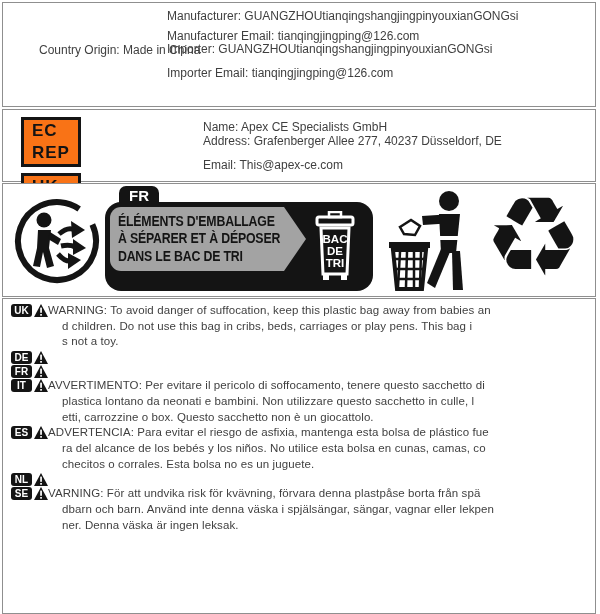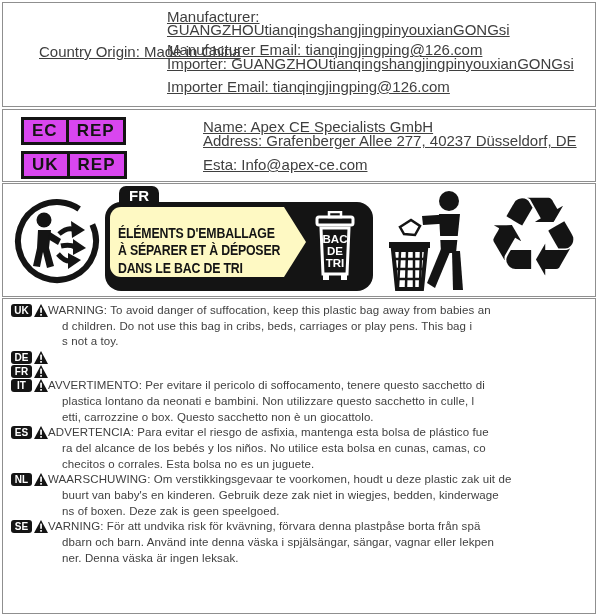--- a/index.html
+++ b/index.html
@@ -2,40 +2,40 @@
 <html><head>
 <meta charset="utf-8">
 <style>
   html,body{margin:0;padding:0;background:#fff;}
   body{width:600px;height:614px;overflow:hidden;font-family:"Liberation Sans",sans-serif;position:relative;}
   .sec{position:absolute;left:2px;width:594px;border:1px solid #8f8f8f;background:#fff;box-sizing:border-box;}
   #sec-manufacturer{top:2px;height:105px;}
   #sec-rep{top:109px;height:73px;}
   #sec-recycling{top:183px;height:114px;}
   #sec-warnings{top:298px;height:316px;overflow:hidden;}
-  .txt{color:#3f3f3f;font-size:15px;text-decoration:underline;}
+  .txt{color:#3f3f3f;font-size:12px;}
   
   .country-origin{position:absolute;left:36px;top:40px;}
   .mfg-col{position:absolute;left:164px;top:7px;line-height:13.2px;}
   .gap-sm{height:7px;}
   .gap-md{height:10px;}
   
   .rep-badges{position:absolute;left:18px;top:7px;}
-  .rep-box{display:flex;align-items:stretch;border:3px solid #141414;width:fit-content;margin-bottom:6px;background:#d946ef;}
+  .rep-box{display:flex;align-items:stretch;border:3px solid #141414;width:fit-content;margin-bottom:6px;background:#f97316;flex-direction:column;}
   .rep-cell{padding:1px 8px;font-weight:bold;font-size:17px;letter-spacing:1px;color:#141414;line-height:20px;}
   .rep-sep{width:3px;background:#141414;}
   .rep-info{position:absolute;left:164px;top:10px;line-height:14px;margin-left:36px;}
   
   .triman{position:absolute;left:10px;top:12px;}
   .banner{position:absolute;left:102px;top:2px;width:270px;height:110px;}
   .fr-tag{position:absolute;left:14px;top:0;z-index:1;background:#141414;color:#fff;font-weight:bold;
           font-size:15px;padding:2px 10px 12px 10px;border-radius:7px;line-height:16px;}
   .banner-body{position:absolute;left:0;top:16px;width:268px;height:89px;background:#141414;border-radius:16px;z-index:2;}
-  .banner-white{position:absolute;left:5px;top:5px;bottom:14px;width:196px;background:#fef9c3;
-                border-radius:11px 0 0 11px;display:flex;align-items:flex-end;
+  .banner-white{position:absolute;left:5px;top:5px;bottom:20px;width:196px;background:#a3a3a3;
+                border-radius:11px 0 0 11px;display:flex;align-items:center;
                 clip-path:polygon(0 0,calc(100% - 22px) 0,100% 50%,calc(100% - 22px) 100%,0 100%);}
   .banner-text{padding-left:9px;font-weight:bold;font-size:14px;line-height:17.5px;color:#141414;
                white-space:pre-line;transform:scaleX(0.88);transform-origin:left center;letter-spacing:-0.2px;}
   .bin-wrap{position:absolute;right:13px;top:9px;}
   .tidyman{position:absolute;left:383px;top:5px;}
   .recycle{position:absolute;left:481px;top:-6px;font-family:"DejaVu Sans",sans-serif;font-size:110px;
            line-height:118px;color:#141414;}
   
   .warn-list{padding:4px 6px 0 8px;}
   .warn-row{display:flex;align-items:flex-start;}
@@ -70,21 +70,21 @@
     <div class="rep-box">
       <span class="rep-cell">UK</span>
       <span class="rep-sep"></span>
       <span class="rep-cell">REP</span>
     </div>
   </div>
   <div class="txt rep-info">
     <div>Name: Apex CE Specialists GmbH</div>
     <div>Address: Grafenberger Allee 277, 40237 Düsseldorf, DE</div>
     <div class="gap-md"></div>
-    <div>Esta: Info@apex-ce.com</div>
+    <div>Email: This@apex-ce.com</div>
   </div>
 </div>
 
 <div class="sec" id="sec-recycling">
 
   <svg class="triman" width="88" height="90" viewBox="0 0 88 90">
     <circle cx="44" cy="45" r="39" fill="none" stroke="#141414" stroke-width="6" stroke-dasharray="224 21" transform="rotate(-25 44 45)"></circle>
     <circle cx="31" cy="24" r="7.5" fill="#141414"></circle>
     <path d="M25 34 L38 34 L36 52 L41 70 L34 72 L30 56 L27 71 L20 70 L24 52 Z" fill="#141414"></path>
     <path d="M37 36 L48 43 L45 49 L35 43 Z" fill="#141414"></path>
@@ -191,23 +191,20 @@
 checitos o corrales. Esta bolsa no es un juguete.</div>
     </div>
 
     <div class="warn-row">
       <span class="lang-badge">NL</span>
       <svg class="warn-tri" width="14" height="13" viewBox="0 0 14 13">
           <path d="M7 0 L14 13 L0 13 Z" fill="#141414"></path>
           <rect x="6.2" y="3.6" width="1.7" height="5.2" fill="#fff"></rect>
           <rect x="6.2" y="10" width="1.7" height="1.7" fill="#fff"></rect>
         </svg>
-      <div class="warn-text">WAARSCHUWING: Om verstikkingsgevaar te voorkomen, houdt u deze plastic zak uit de
-buurt van baby's en kinderen. Gebruik deze zak niet in wiegjes, bedden, kinderwage
-ns of boxen. Deze zak is geen speelgoed.</div>
     </div>
 
     <div class="warn-row">
       <span class="lang-badge">SE</span>
       <svg class="warn-tri" width="14" height="13" viewBox="0 0 14 13">
           <path d="M7 0 L14 13 L0 13 Z" fill="#141414"></path>
           <rect x="6.2" y="3.6" width="1.7" height="5.2" fill="#fff"></rect>
           <rect x="6.2" y="10" width="1.7" height="1.7" fill="#fff"></rect>
         </svg>
       <div class="warn-text">VARNING: För att undvika risk för kvävning, förvara denna plastpåse borta från spä

